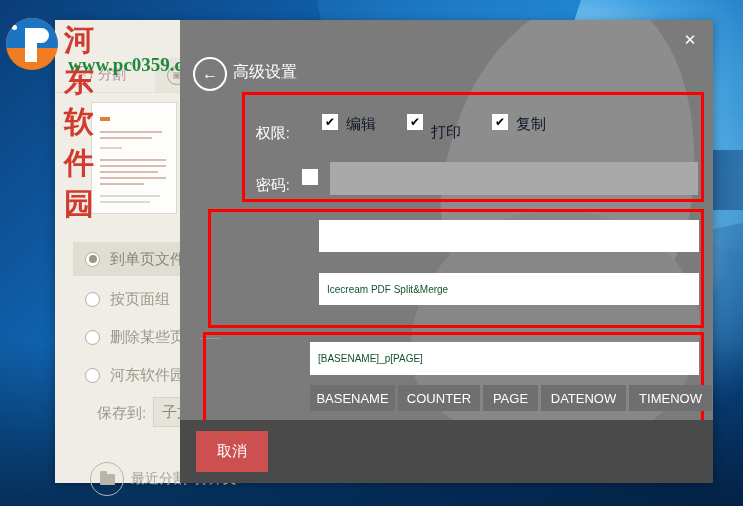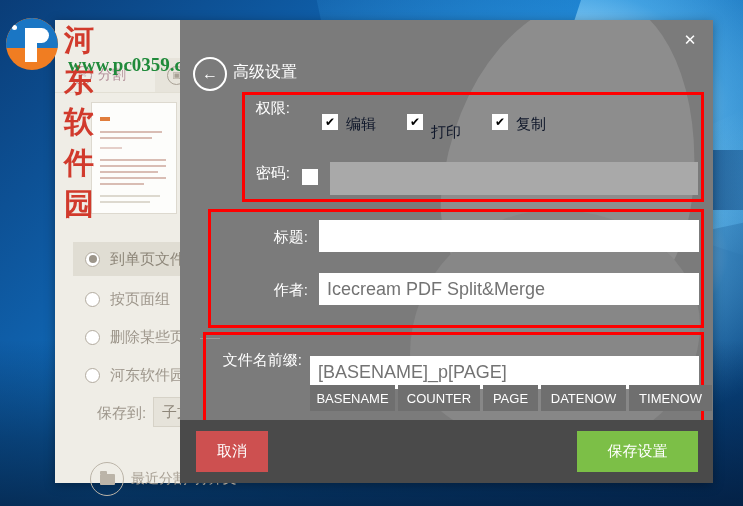--- a/index.html
+++ b/index.html
@@ -262,33 +262,33 @@
   }
   .cbx-label {
     position: absolute; font-size: 15px; color: #0f172a;
   }
   .txt-input {
     position: absolute;
     background: #ffffff;
     border: none;
     box-sizing: border-box;
     font-family: "Liberation Sans", sans-serif;
-    font-size: 18px;
-    color: #737373;
+    font-size: 10px;
+    color: #14532d;
     padding-left: 8px;
     outline: none;
   }
   #pw-input {
     position: absolute;
     left: 150px; top: 142px; width: 368px; height: 33px;
     background: #a9a9a9;
   }
   #title-input  { left: 139px; top: 200px; width: 380px; height: 32px; }
   #author-input { left: 139px; top: 253px; width: 380px; height: 32px; }
-  #prefix-input { left: 130px; top: 322px; width: 389px; height: 33px; margin-top: 14px; }
+  #prefix-input { left: 130px; top: 322px; width: 389px; height: 33px; }
 
   #divider {
     position: absolute;
     left: 20px; top: 318px; width: 20px; height: 1px;
     background: #9a9a9a;
   }
 
   .token-btn {
     position: absolute;
     top: 365px; height: 26px;
@@ -408,61 +408,57 @@
     <div id="overlay-bgshape"></div>
     <div id="overlay-bgshape2"></div>
 
     <div id="close-btn">✕</div>
 
     <div id="back-btn">←</div>
     <div id="dialog-title">高级设置</div>
 
     <div class="redbox" id="box-perms"></div>
 
-    <div class="field-label" style="left:52px; top:79px; width:58px;">权限:</div>
+    <div class="field-label" style="left:52px; top:104px; width:58px;">权限:</div>
 
     <div class="cbx" style="left:142px; top:94px;">
       <span>✔</span>
     </div>
     <div class="cbx-label" style="left:166px; top:95px;">编辑</div>
 
     <div class="cbx" style="left:227px; top:94px;">
       <span>✔</span>
     </div>
     <div class="cbx-label" style="left:251px; top:103px;">打印</div>
 
     <div class="cbx" style="left:312px; top:94px;">
       <span>✔</span>
     </div>
     <div class="cbx-label" style="left:336px; top:95px;">复制</div>
 
-    <div class="field-label" style="left:52px; top:144px; width:58px;">密码:</div>
+    <div class="field-label" style="left:52px; top:156px; width:58px;">密码:</div>
     <div class="cbx" style="left:122px; top:149px;"></div>
     <input id="pw-input" class="txt-input" type="text" value="" style="">
 
     <div class="redbox" id="box-meta"></div>
 
-    <div class="field-label" style="left:48px; top:208px; width:80px;">标题:</div>
     <input id="title-input" class="txt-input" type="text" value="" style="">
 
-    <div class="field-label" style="left:48px; top:261px; width:80px;">作者:</div>
     <input id="author-input" class="txt-input" type="text" value="Icecream PDF Split&amp;Merge" style="">
 
     <div id="divider"></div>
 
     <div class="redbox" id="box-fileprefix"></div>
 
-    <div class="field-label" style="left:26px; top:331px; width:96px;">文件名前缀:</div>
     <input id="prefix-input" class="txt-input" type="text" value="[BASENAME]_p[PAGE]" style="">
 
     <div class="token-btn" style="left:218px; width:82px;">COUNTER</div>
     <div class="token-btn" style="left:130px; width:85px;">BASENAME</div>
     <div class="token-btn" style="left:303px; width:55px;">PAGE</div>
     <div class="token-btn" style="left:361px; width:85px;">DATENOW</div>
     <div class="token-btn" style="left:449px; width:83px;">TIMENOW</div>
 
     <div id="footer">
       <div id="cancel-btn">取消</div>
-      <div id="save-btn">保存设置</div>
     </div>
   </div>
 
 </div>
 
 </body></html>

